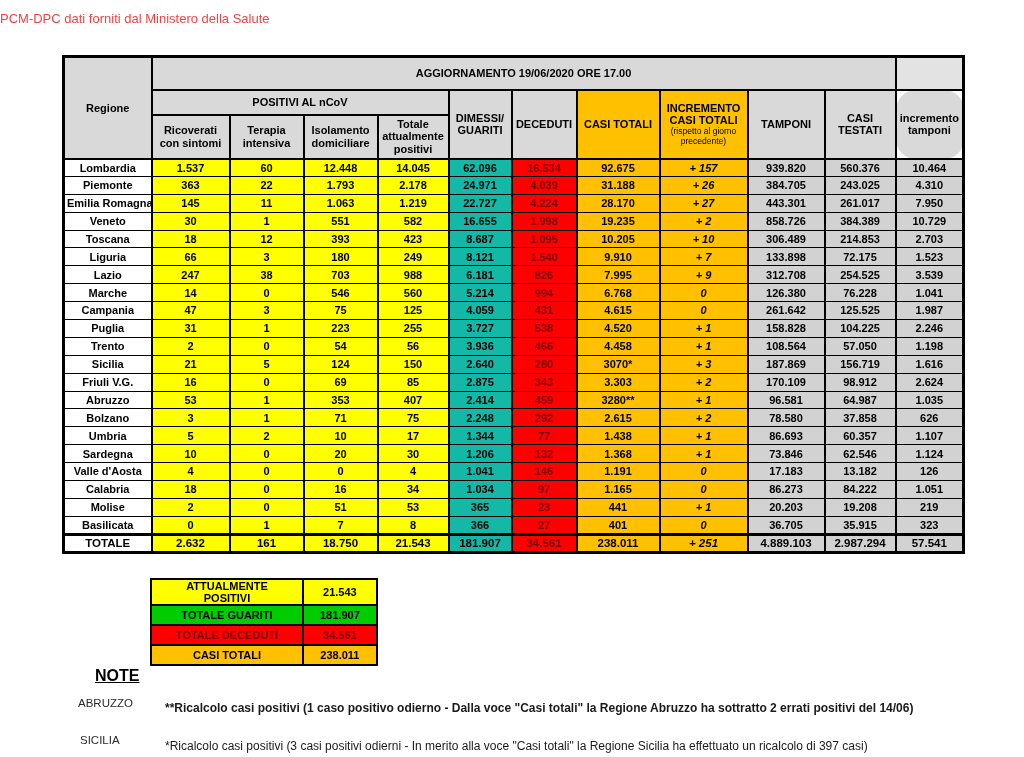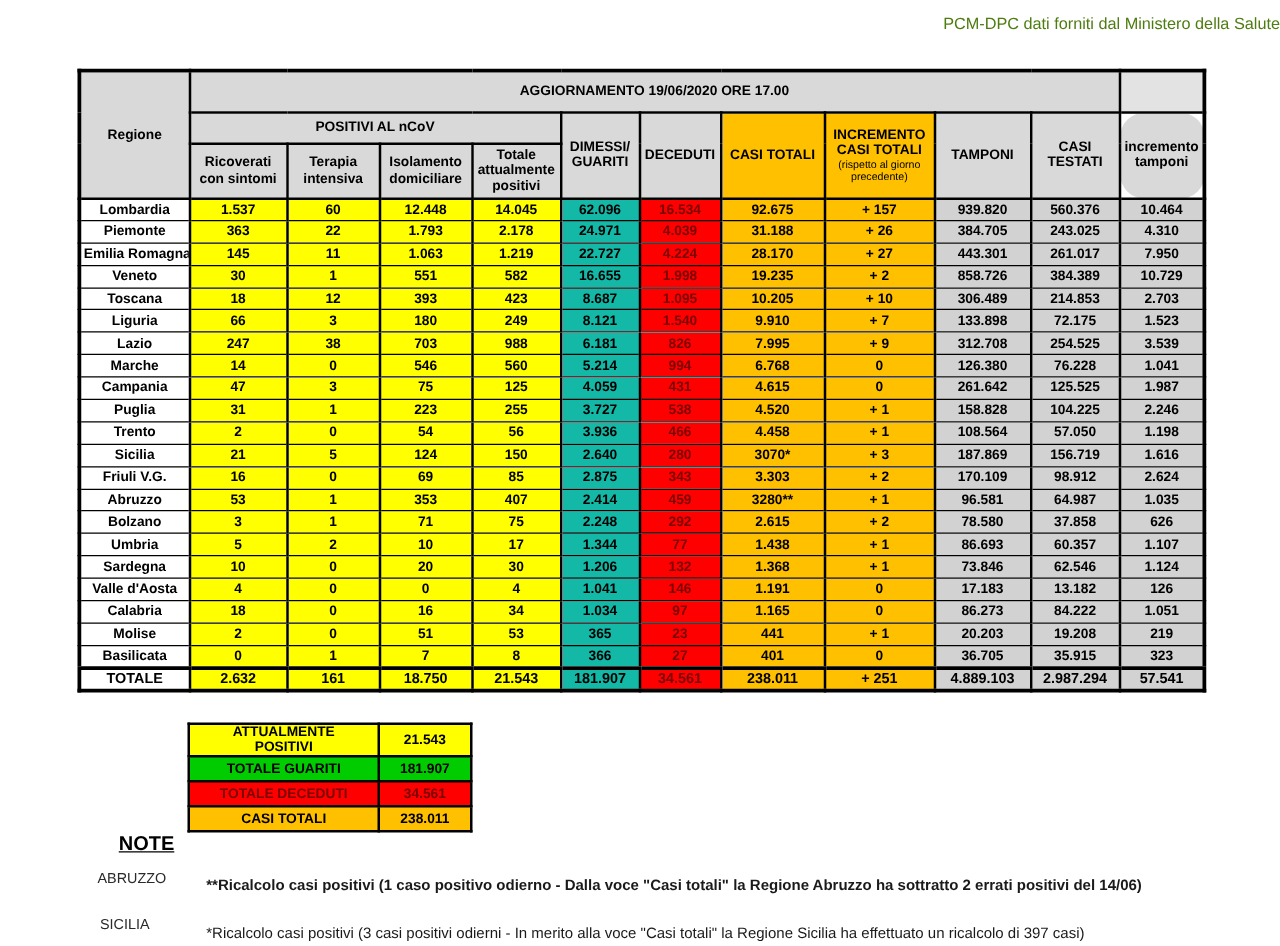--- a/index.html
+++ b/index.html
@@ -7,21 +7,21 @@
   body {
     width: 1024px; height: 757px;
     background: #ffffff;
     font-family: "Liberation Sans", sans-serif;
     position: relative;
     color: #000;
   }
 
   .page-title {
     position: absolute; top: 11px; left: 0; width: 100%;
-    text-align: right; font-size: 13px; color: #4d7c0f;
+    text-align: left; font-size: 13px; color: #ef4444;
   }
 
   
   .main-table {
     position: absolute; left: 62px; top: 55px;
     width: 900px;
     border-collapse: collapse; table-layout: fixed;
     border: 3px solid #000;
   }
   .main-table th, .main-table td {
@@ -47,21 +47,21 @@
   }
 
   .main-table td { height: 17.9px; font-size: 11px; }
   .region-cell   { background: #ffffff; white-space: nowrap; font-size: 11px; }
   .cell-yellow   { background: #ffff00; }
   .cell-green    { background: #14b8a6; }
   .cell-red      { background: #fe0000; color: #7a0000; }
   .cell-orange   { background: #ffc000; }
   .cell-grey     { background: #d2d2d2; }
   .cell-strong   { font-size: 11.5px; }
-  .cell-italic   { }
+  .cell-italic   { font-style: italic; }
   .total-row td  { border-top-width: 3px; font-size: 11.5px; }
 
   
   .summary-table {
     position: absolute; left: 150px; top: 578px;
     border-collapse: collapse; table-layout: fixed;
     border: 2px solid #000;
   }
   .summary-table td {
     border: 2px solid #000;

